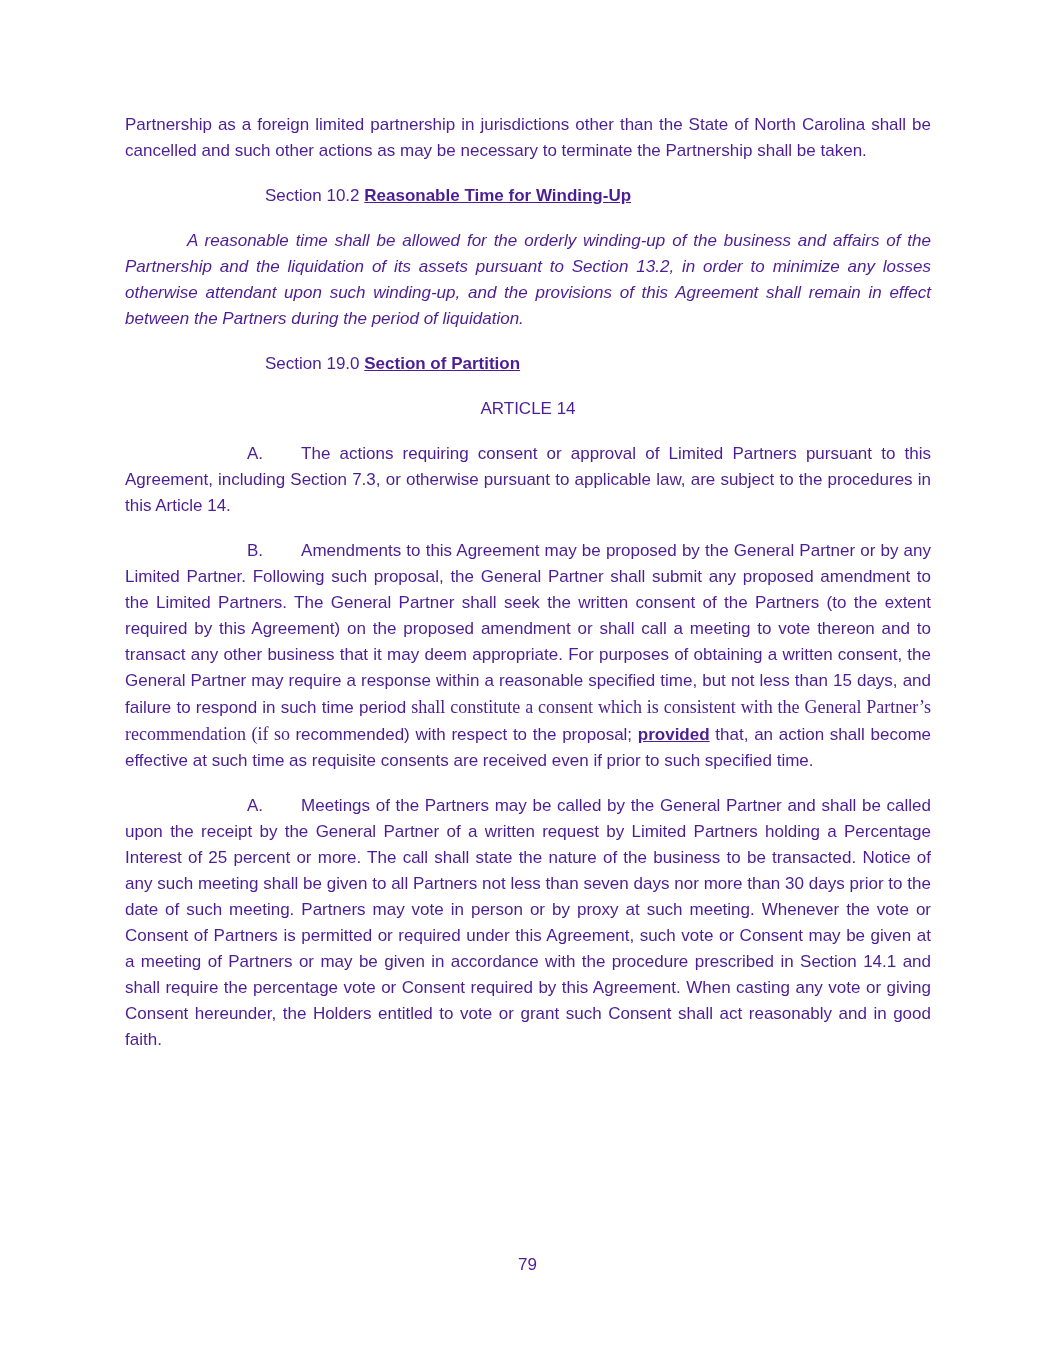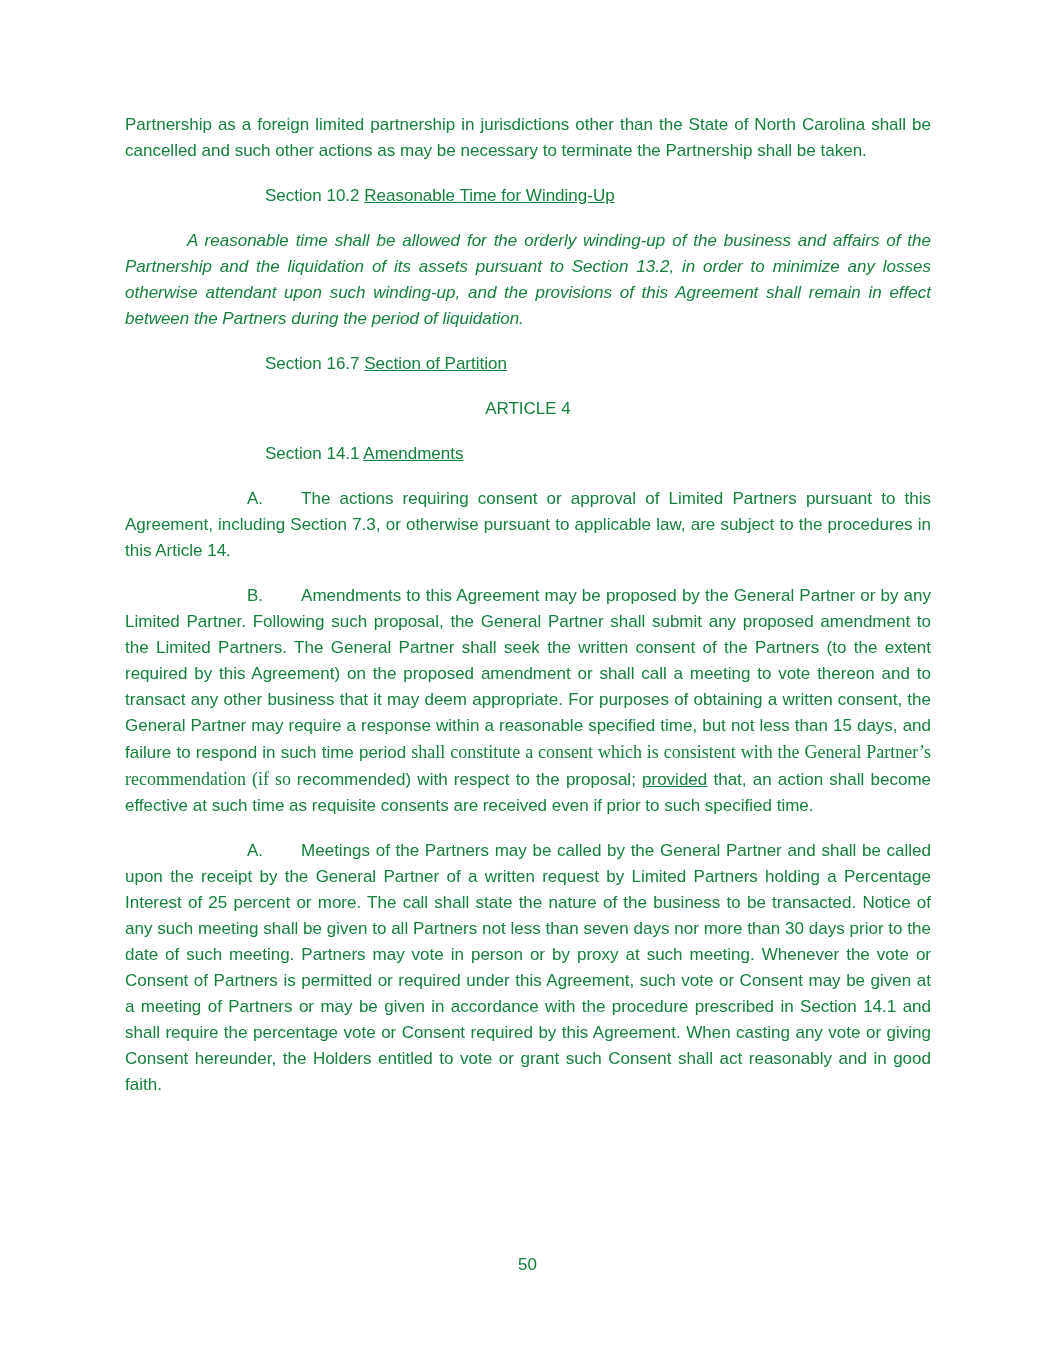--- a/index.html
+++ b/index.html
@@ -8,21 +8,21 @@
     background: #ffffff;
   }
   .page {
     position: relative;
     width: 1055px;
     height: 1365px;
     background: #ffffff;
     font-family: "Liberation Sans", sans-serif;
     font-size: 17px;
     line-height: 26px;
-    color: #15803d;
+    color: #4c1d95;
     overflow: hidden;
   }
   .content {
     position: absolute;
     left: 125px;
     top: 112px;
     width: 806px;
   }
   .body-para {
     margin: 0 0 19px 0;
@@ -32,21 +32,21 @@
   .indent { text-indent: 62px; font-style: italic; }
   .labeled { text-indent: 122px; }
   .tab {
     display: inline-block;
     width: 38px;
   }
   .section-heading {
     margin: 0 0 19px 140px;
     text-align: left;
   }
-  .u { text-decoration: underline; }
+  .u { text-decoration: underline; font-weight: bold; }
   .serif {
     font-family: "Liberation Serif", serif;
     font-size: 18px;
   }
   .article-heading {
     margin: 0 0 19px 0;
     text-align: center;
   }
   .page-number {
     position: absolute;
@@ -61,32 +61,31 @@
 
 <div class="page">
   <div class="content">
 
     <p class="body-para no-indent">Partnership as a foreign limited partnership in jurisdictions other than the State of North Carolina shall be cancelled and such other actions as may be necessary to terminate the Partnership shall be taken.</p>
 
     <p class="section-heading"><span>Section 10.2</span> <span class="u">Reasonable Time for Winding-Up</span></p>
 
     <p class="body-para indent">A reasonable time shall be allowed for the orderly winding-up of the business and affairs of the Partnership and the liquidation of its assets pursuant to Section 13.2, in order to minimize any losses otherwise attendant upon such winding-up, and the provisions of this Agreement shall remain in effect between the Partners during the period of liquidation.</p>
 
-    <p class="section-heading"><span>Section 16.7</span> <span class="u">Section of Partition</span></p>
+    <p class="section-heading"><span>Section 19.0</span> <span class="u">Section of Partition</span></p>
 
 
     <div class="article-heading">
-      <div>ARTICLE 4</div>
+      <div>ARTICLE 14</div>
     </div>
 
-    <p class="section-heading"><span>Section 14.1</span> <span class="u">Amendments</span></p>
 
     <p class="body-para labeled"><span class="para-label">A.</span><span class="tab"></span><span>The actions requiring consent or approval of Limited Partners pursuant to this Agreement, including Section 7.3, or otherwise pursuant to applicable law, are subject to the procedures in this Article 14.</span></p>
 
     <p class="body-para labeled"><span class="para-label">B.</span><span class="tab"></span><span>Amendments to this Agreement may be proposed by the General Partner or by any Limited Partner.  Following such proposal, the General Partner shall submit any proposed amendment to the Limited Partners.  The General Partner shall seek the written consent of the Partners (to the extent required by this Agreement) on the proposed amendment or shall call a meeting to vote thereon and to transact any other business that it may deem appropriate.  For purposes of obtaining a written consent, the General Partner may require a response within a reasonable specified time, but not less than 15 days, and failure to respond in such time period </span><span class="serif">shall constitute a consent which is consistent with the General Partner’s recommendation (if so </span><span>recommended) with respect to the proposal; </span><span class="u">provided</span><span> that, an action shall become effective at such time as requisite consents are received even if prior to such specified time.</span></p>
 
 
     <p class="body-para labeled"><span class="para-label">A.</span><span class="tab"></span><span>Meetings of the Partners may be called by the General Partner and shall be called upon the receipt by the General Partner of a written request by Limited Partners holding a Percentage Interest of 25 percent or more.  The call shall state the nature of the business to be transacted.  Notice of any such meeting shall be given to all Partners not less than seven days nor more than 30 days prior to the date of such meeting.  Partners may vote in person or by proxy at such meeting.  Whenever the vote or Consent of Partners is permitted or required under this Agreement, such vote or Consent may be given at a meeting of Partners or may be given in accordance with the procedure prescribed in Section 14.1 and shall require the percentage vote or Consent required by this Agreement.  When casting any vote or giving Consent hereunder, the Holders entitled to vote or grant such Consent shall act reasonably and in good faith.</span></p>
 
   </div>
 
-  <div class="page-number">50</div>
+  <div class="page-number">79</div>
 </div>
 
 </body></html>

